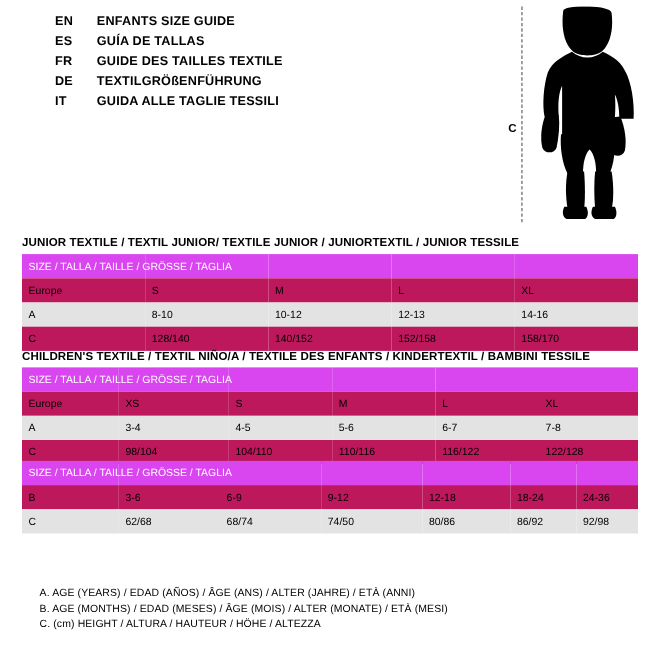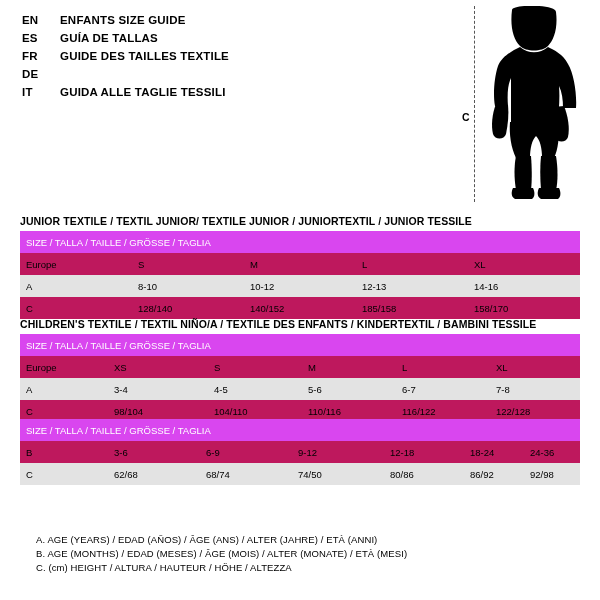--- a/index.html
+++ b/index.html
@@ -31,20 +31,21 @@
   .header-row {
     display: flex;
     align-items: baseline;
     height: 18px;
   }
   .header-lang {
     width: 38px;
     font-size: 11.5px;
     font-weight: bold;
     letter-spacing: 0.2px;
+    margin-left: 28px;
   }
   .header-title {
     font-size: 11.5px;
     font-weight: bold;
     letter-spacing: 0.2px;
   }
 
   
   .figure-wrap {
     position: absolute;
@@ -146,20 +147,21 @@
     <div class="header-row">
       <span class="header-lang">ES</span>
       <span class="header-title">GUÍA DE TALLAS</span>
     </div>
     <div class="header-row">
       <span class="header-lang">FR</span>
       <span class="header-title">GUIDE DES TAILLES TEXTILE</span>
     </div>
     <div class="header-row">
       <span class="header-lang">DE</span>
+      <span class="header-title">TEXTILGRÖßENFÜHRUNG</span>
     </div>
     <div class="header-row">
       <span class="header-lang">IT</span>
       <span class="header-title">GUIDA ALLE TAGLIE TESSILI</span>
     </div>
   </div>
 
   <div class="figure-wrap">
     <div class="dash-line"></div>
     <div class="c-label">C</div>
@@ -216,21 +218,21 @@
           <td>A</td>
           <td>8-10</td>
           <td>10-12</td>
           <td>12-13</td>
           <td>14-16</td>
         </tr>
         <tr class="plain">
           <td>C</td>
           <td>128/140</td>
           <td>140/152</td>
-          <td>185/158</td>
+          <td>152/158</td>
           <td>158/170</td>
         </tr>
       </tbody>
     </table>
   </div>
 
   <div class="section" style="top:318px;">
     <div class="section-title">CHILDREN'S TEXTILE / TEXTIL NIÑO/A / TEXTILE DES ENFANTS / KINDERTEXTIL / BAMBINI TESSILE</div>
     <table class="size-table">
       <colgroup>

